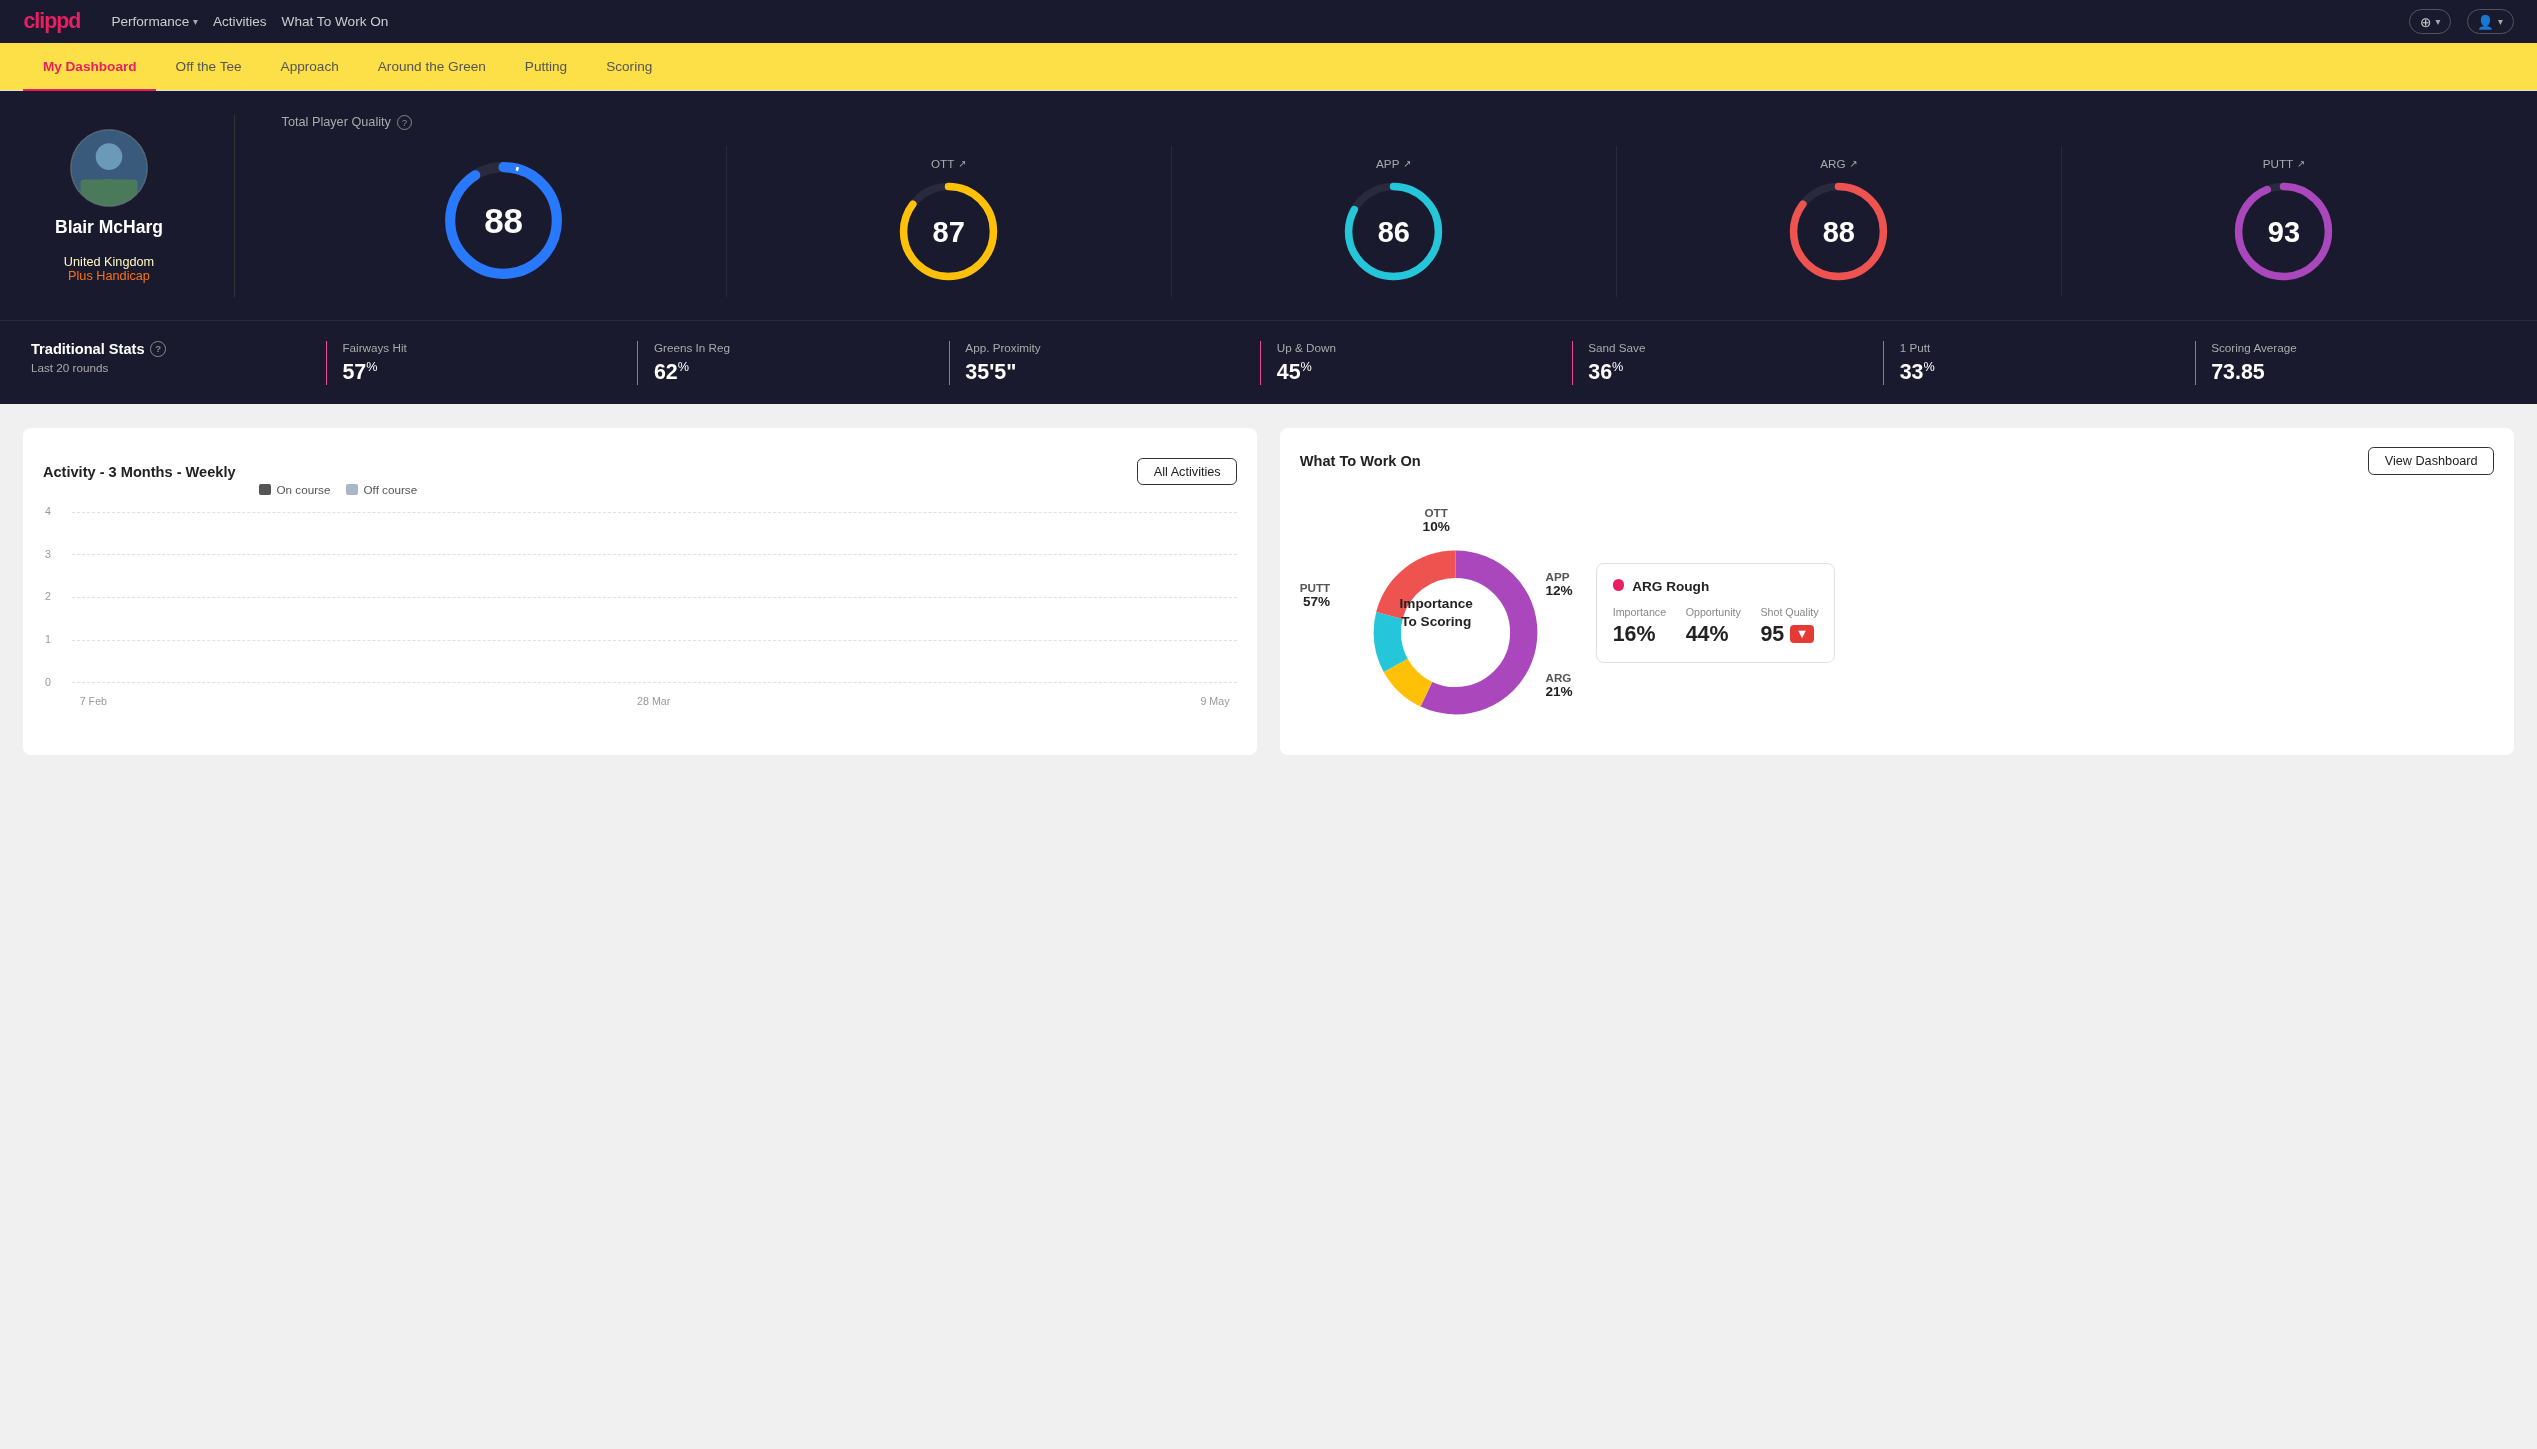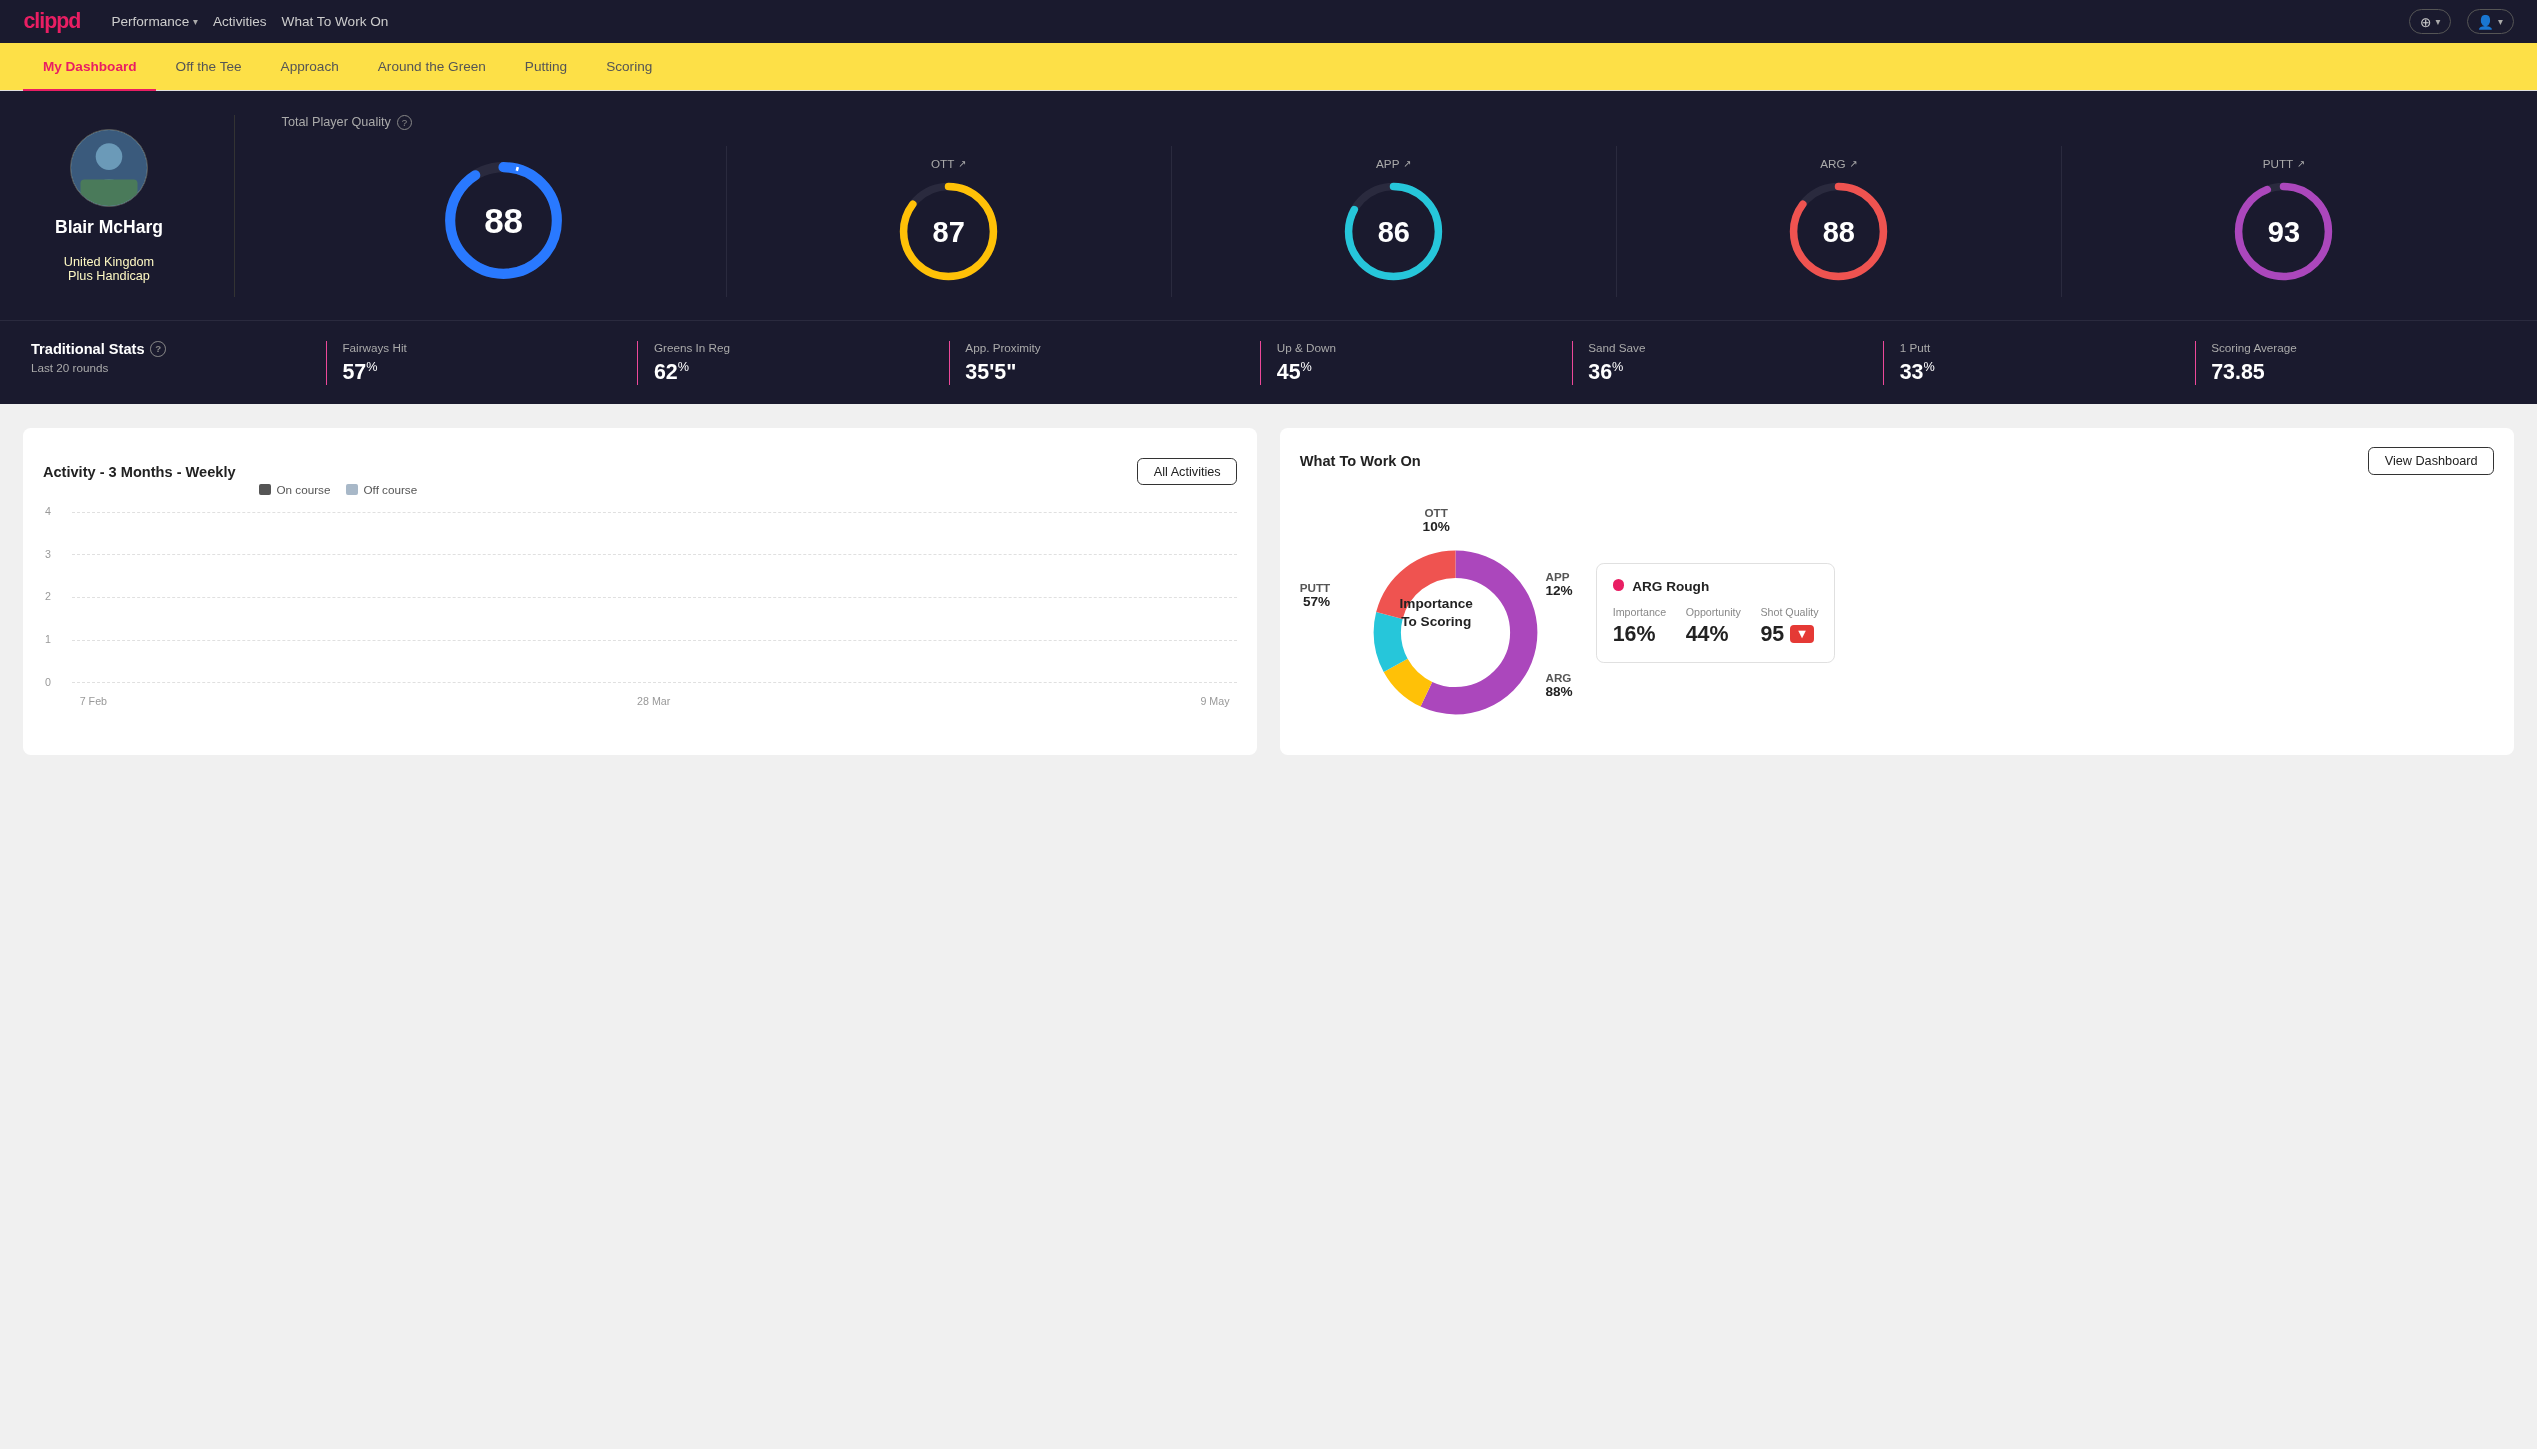--- a/index.html
+++ b/index.html
@@ -78,21 +78,21 @@
       width: 78px; height: 78px;
       border-radius: 50%;
       border: 1.9px solid #555;
       background: #6b8fa3;
       overflow: hidden;
       display: flex; align-items: center; justify-content: center;
       font-size: 31px;
     }
     .player-name { font-size: 17.5px; font-weight: 700; margin-top: 9.7px; }
     .player-country { color: #fef9c3; font-size: 12.7px; margin-top: 17px; }
-    .player-handicap { color: #fef9c3; font-size: 12.7px; }
+    .player-handicap { color: #f97316; font-size: 12.7px; }
 
     .divider-v { width: 1px; background: #333; align-self: stretch; margin: 0 7.8px; }
 
     .quality-section { flex: 1; }
     .quality-title {
       color: #aaa; font-size: 12.7px; margin-bottom: 15.6px;
       display: flex; align-items: flex-start; gap: 5.8px;
     }
     .quality-cards { display: flex; gap: 0; }
     .quality-card {
@@ -532,21 +532,21 @@
         <div style="position:absolute;top:0;left:50%;transform:translateX(-50%);text-align:center;">
           <div class="dl-name">OTT</div>
           <div class="dl-val">10%</div>
         </div>
         <div style="position:absolute;top:30%;right:0;text-align:left;">
           <div class="dl-name">APP</div>
           <div class="dl-val">12%</div>
         </div>
         <div style="position:absolute;bottom:10%;right:0;text-align:left;">
           <div class="dl-name">ARG</div>
-          <div class="dl-val">88%</div>
+          <div class="dl-val">21%</div>
         </div>
         <div style="position:absolute;top:35%;left:0;text-align:right;">
           <div class="dl-name">PUTT</div>
           <div class="dl-val">57%</div>
         </div>
 
         <div class="donut-wrap" style="position:absolute;top:50%;left:50%;transform:translate(-50%,-50%);width:156px;height:156px;">
           <svg viewBox="0 0 100 100" width="156" height="156">
 
             <circle cx="50" cy="50" r="35" fill="none" stroke="#ab47bc" stroke-width="14" stroke-dasharray="125.2 219.9" stroke-dashoffset="0" transform="rotate(-90 50 50)"></circle>

